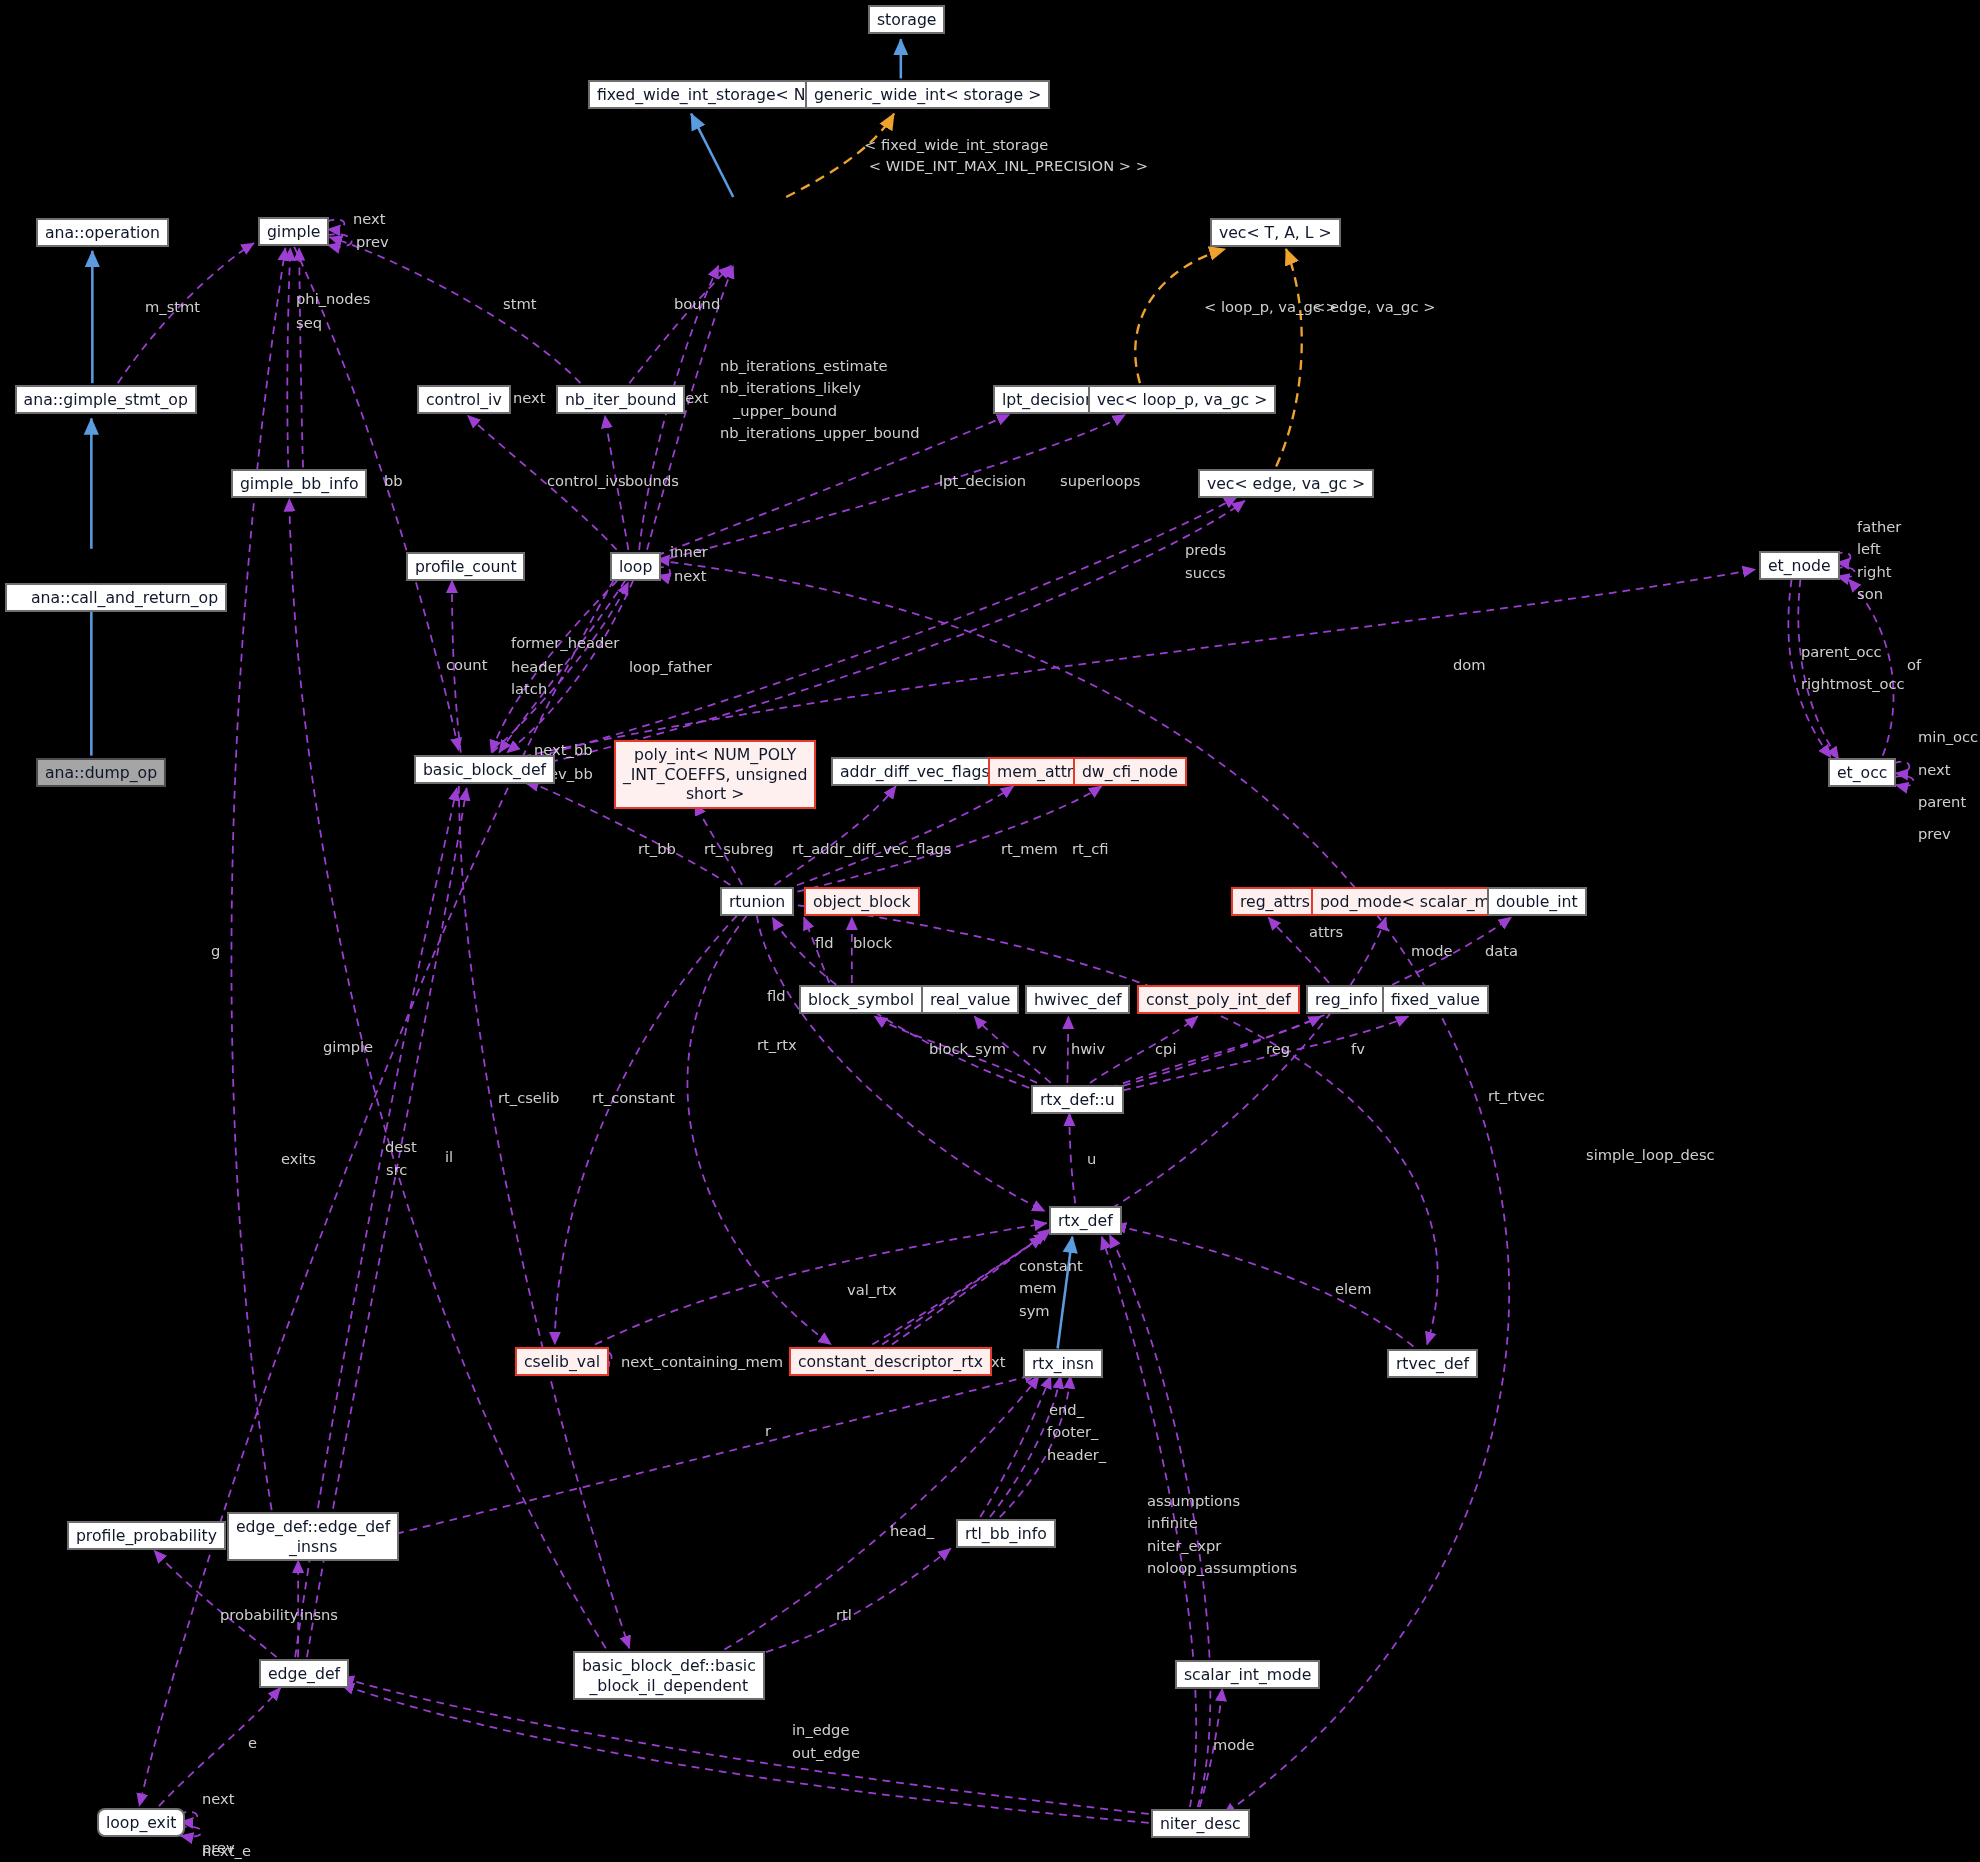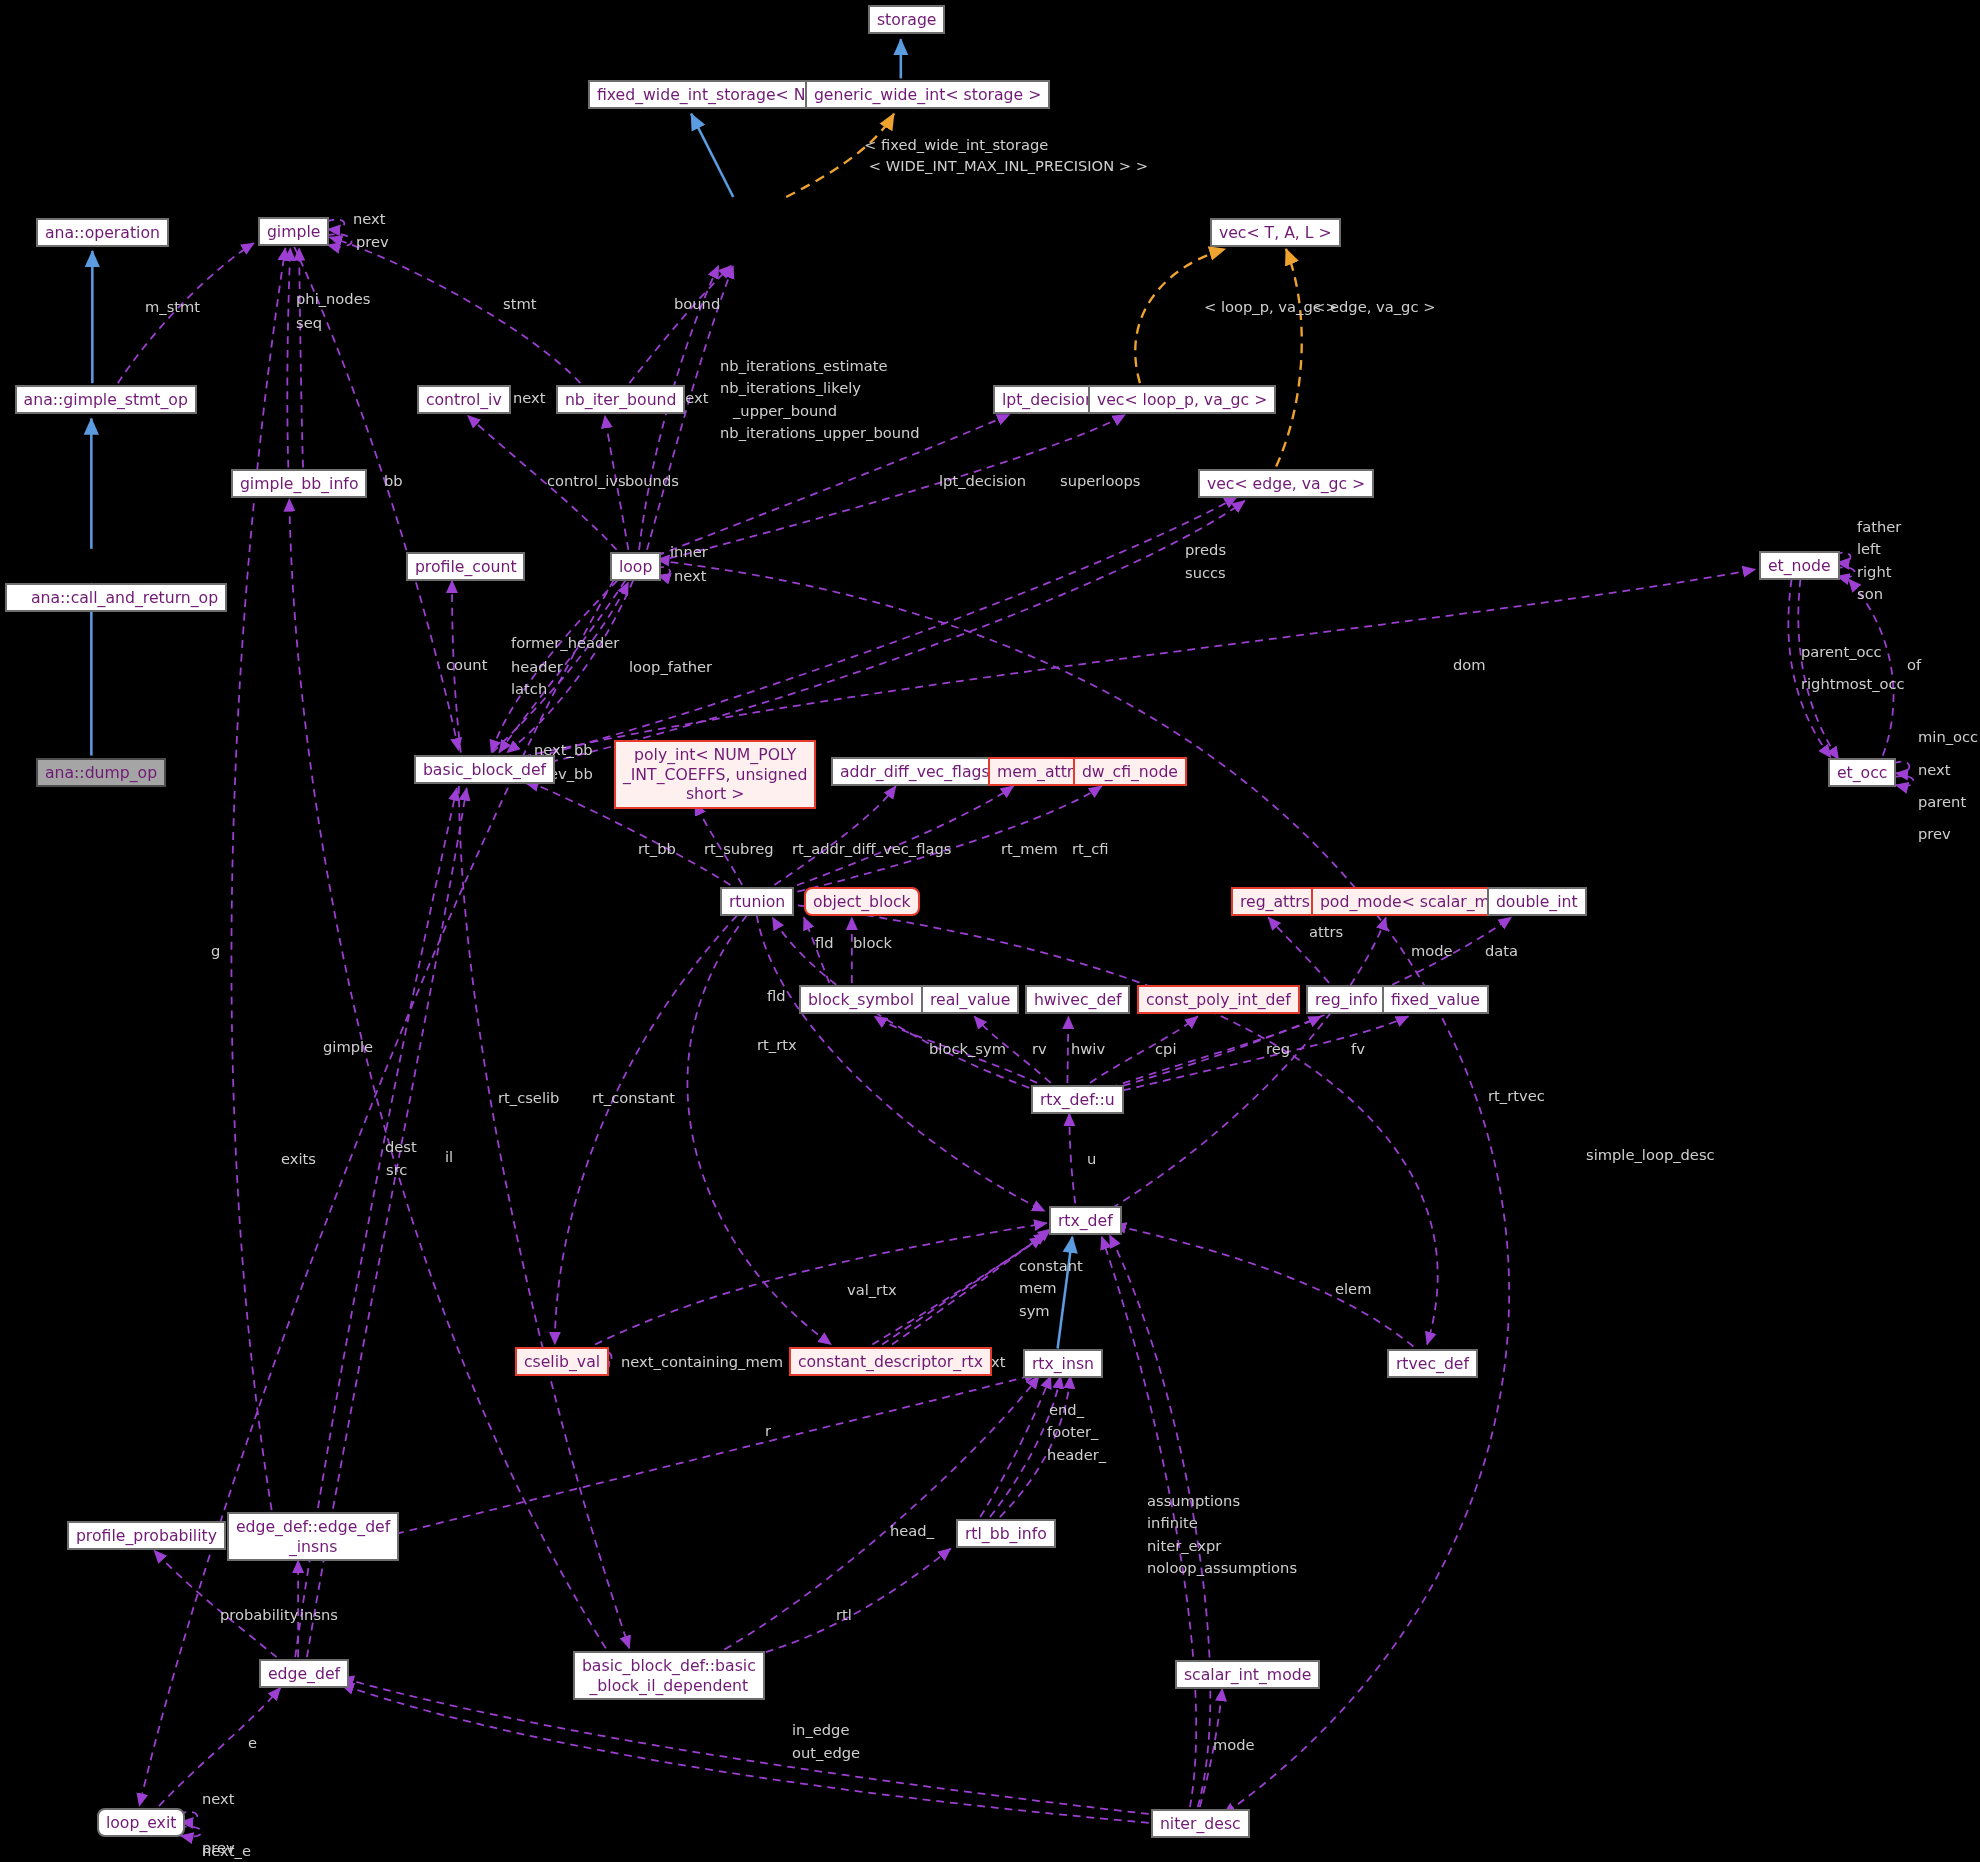--- a/index.html
+++ b/index.html
@@ -2,21 +2,21 @@
 <html><head>
 <meta charset="utf-8">
 <style>
   html,body{margin:0;padding:0;background:#000;}
   #canvas{position:relative;width:1981px;height:1862px;background:#000;overflow:hidden;
           font-family:"DejaVu Sans","Liberation Sans",sans-serif;}
   svg.edges{position:absolute;left:0;top:0;z-index:1;}
   .pe{fill:none;stroke:#9d3fd3;stroke-width:1.8;stroke-dasharray:8 6;marker-end:url(#ap);}
   .be{fill:none;stroke:#5b9be0;stroke-width:2.6;marker-end:url(#ab);}
   .oe{fill:none;stroke:#eea32f;stroke-width:2.4;stroke-dasharray:10 7;marker-end:url(#ao);}
-  .node{position:absolute;z-index:3;background:#fff;border:2px solid #6e6e6e;color:#701a75;
+  .node{position:absolute;z-index:3;background:#fff;border:2px solid #6e6e6e;color:#0f172a;
         font-size:15.7px;line-height:1.25;padding:2.9px 6.9px;white-space:pre;text-align:center;cursor:pointer;}
   .node.red{border-color:#e43b2c;background:#fdf0ee;}
   .node.current{background:#a5a5a5;border-color:#4d4d4d;}
   .elabel{position:absolute;z-index:2;color:#cfcfcf;font-size:14.7px;line-height:1.4;white-space:pre;}
 </style>
 </head>
 <body>
 
 <div id="canvas">
 
@@ -153,21 +153,21 @@
   <div class="node current" style="left:36px;top:758px;">ana::dump_op</div>
   <div class="node" style="left:414px;top:755px;">basic_block_def</div>
   <div class="node red" style="left:614px;top:740px;">poly_int&lt; NUM_POLY
 _INT_COEFFS, unsigned
 short &gt;</div>
   <div class="node" style="left:831px;top:757px;">addr_diff_vec_flags</div>
   <div class="node red" style="left:988px;top:757px;">mem_attrs</div>
   <div class="node red" style="left:1073px;top:757px;">dw_cfi_node</div>
   <div class="node" style="left:1828px;top:758px;">et_occ</div>
   <div class="node" style="left:720px;top:887px;">rtunion</div>
-  <div class="node red" style="left:804px;top:887px;border-radius:8px;">object_block</div>
+  <div class="node red" style="left:804px;top:887px;">object_block</div>
   <div class="node red" style="left:1231px;top:887px;">reg_attrs</div>
   <div class="node red" style="left:1311px;top:887px;">pod_mode&lt; scalar_mode &gt;</div>
   <div class="node" style="left:1487px;top:887px;">double_int</div>
   <div class="node" style="left:799px;top:985px;">block_symbol</div>
   <div class="node" style="left:921px;top:985px;">real_value</div>
   <div class="node" style="left:1025px;top:985px;">hwivec_def</div>
   <div class="node red" style="left:1137px;top:985px;">const_poly_int_def</div>
   <div class="node" style="left:1306px;top:985px;">reg_info</div>
   <div class="node" style="left:1382px;top:985px;">fixed_value</div>
   <div class="node" style="left:1031px;top:1085px;">rtx_def::u</div>

